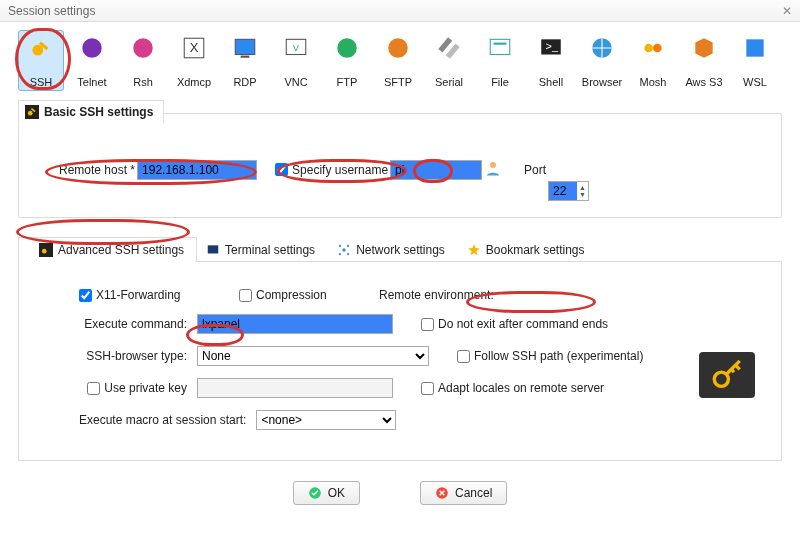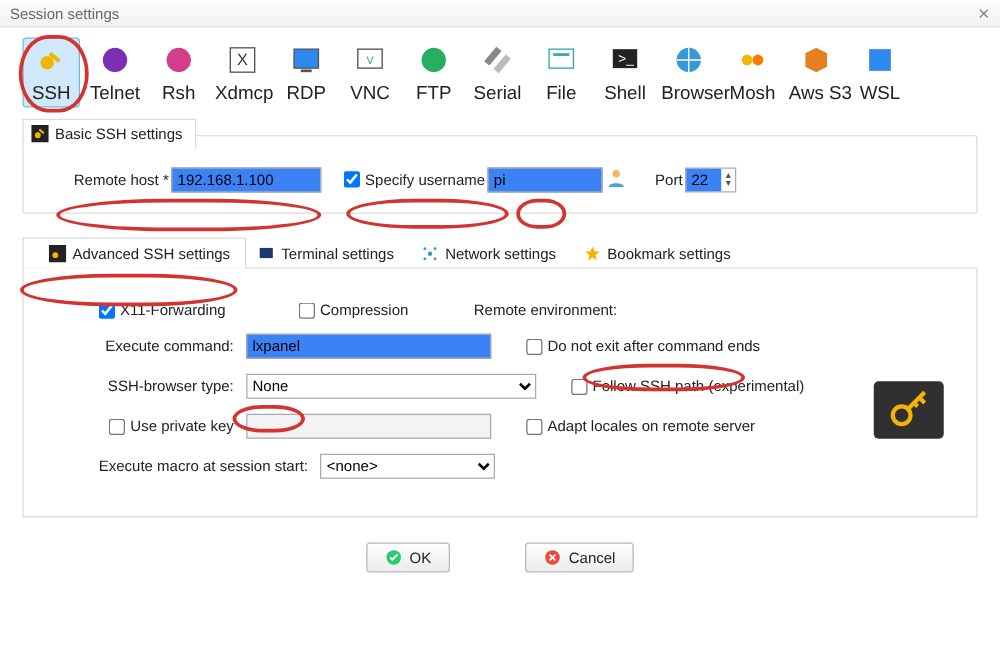--- a/index.html
+++ b/index.html
@@ -35,57 +35,58 @@
     padding: 4px 0 2px;
     border: 1px solid transparent;
     border-radius: 3px;
     cursor:pointer;
   }
   .tool.selected {
     background:#cfe8fb;
     border-color:#7ab7e0;
   }
   .tool svg { width:26px; height:26px; }
-  .tool .lbl { font-size:15px; margin-top:2px; white-space:nowrap; }
+  .tool .lbl { font-size:11px; margin-top:12px; white-space:nowrap; }
   .group {
     margin: 8px 18px;
     border:1px solid #dcdcdc;
     border-radius:2px;
     position:relative;
     padding: 18px 14px 12px;
   }
   .group-tab {
     position:absolute;
     top:-14px; left:-1px;
     background:#fff;
     border:1px solid #dcdcdc;
     border-bottom:1px solid #fff;
     padding: 4px 10px 4px 6px;
     display:flex; align-items:flex-end; gap:5px;
-    font-weight:normal;
+    font-weight:bold;
   }
   .row { display:flex; align-items:center; gap:8px; }
   .basic-row { margin-top: 6px; margin-bottom: 4px; gap: 2px; padding-left: 26px;}
   input[type=text] {
     border:1px solid #aaa;
     height:20px;
     padding:0 4px;
     font-size:12px;
     background:#3b82f6;
   }
   select {
     border:1px solid #aaa;
     height:20px;
     font-size:12px;
     background:#fff;
   }
   .spin {
     display:inline-flex; align-items:center;
     border:1px solid #aaa; height:20px;
     background:#fff;
+    margin-top:43px;
   }
   .spin input { border:none; width:28px; height:18px; }
   .spin .arrows { display:flex; flex-direction:column; font-size:7px; line-height:7px; padding:0 2px; color:#555;}
   .person-icon svg{ width:18px; height:18px;}
   .subtabs {
     display:flex; gap:0px;
     border-bottom:1px solid #dcdcdc;
     margin:18px 18px 0 18px;
   }
   .subtab {
@@ -188,20 +189,26 @@
         <rect x="3" y="4" width="18" height="14" fill="#fff" stroke="#555"></rect>
         <text x="12" y="15" font-size="8" text-anchor="middle" fill="#2a7">V</text>
       </svg>
     <div class="lbl">VNC</div>
   </div>
   <div class="tool">
     <svg viewBox="0 0 24 24">
         <circle cx="12" cy="12" r="9" fill="#27ae60"></circle>
       </svg>
     <div class="lbl">FTP</div>
+  </div>
+  <div class="tool">
+    <svg viewBox="0 0 24 24">
+        <circle cx="12" cy="12" r="9" fill="#e67e22"></circle>
+      </svg>
+    <div class="lbl">SFTP</div>
   </div>
   <div class="tool">
     <svg viewBox="0 0 24 24">
         <rect x="5" y="5" width="5" height="14" fill="#888" transform="rotate(40 12 12)"></rect>
         <rect x="14" y="5" width="5" height="14" fill="#bbb" transform="rotate(40 12 12)"></rect>
       </svg>
     <div class="lbl">Serial</div>
   </div>
   <div class="tool">
     <svg viewBox="0 0 24 24">

